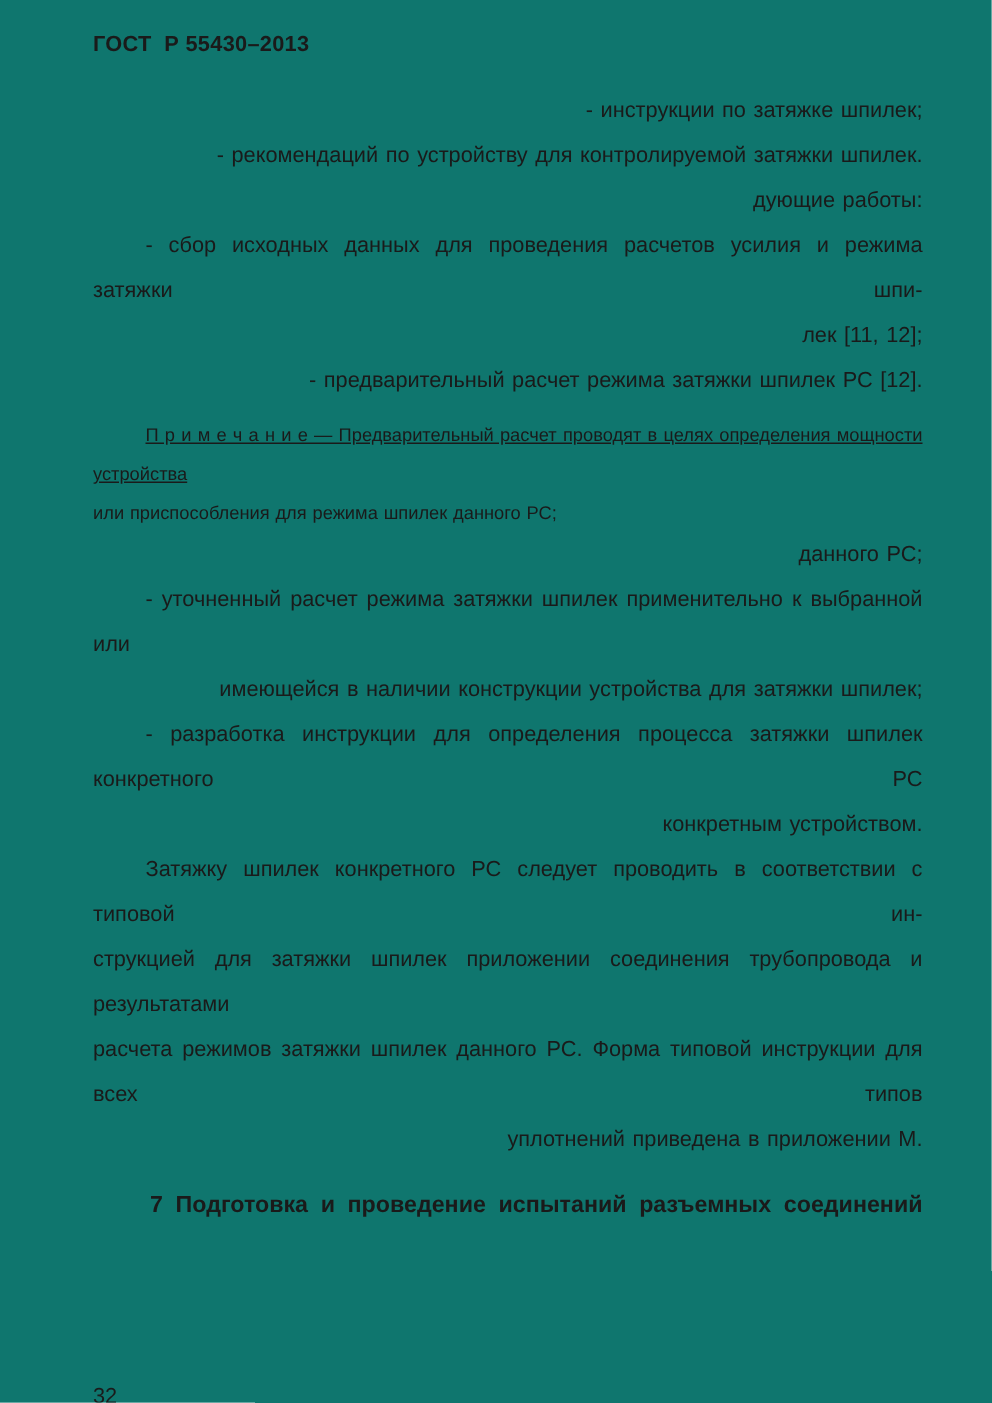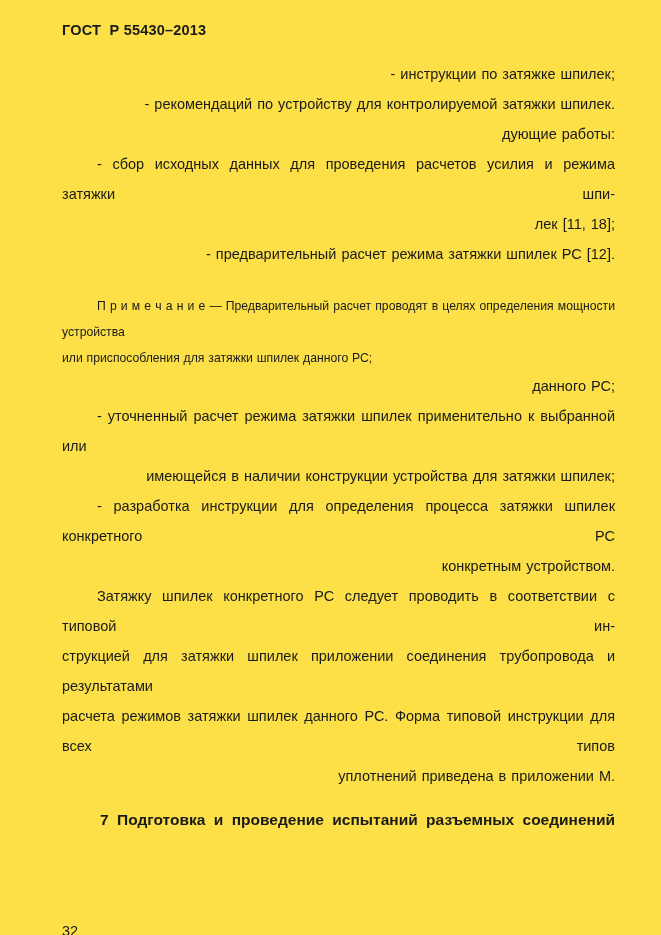--- a/index.html
+++ b/index.html
@@ -6,21 +6,21 @@
   body {
     width: 661px; height: 935px;
     background: #ffffff;
     font-family: "Liberation Sans", "DejaVu Sans", sans-serif;
     color: #1a1a1a;
     overflow: hidden;
   }
   .page {
     position: relative;
     width: 661px; height: 935px;
-    background: #fde047;
+    background: #0f766e;
   }
   .doc-header {
     position: absolute;
     top: 22px; left: 62px;
     font-size: 14.5px;
     font-weight: bold;
     white-space: pre;
     letter-spacing: 0.2px;
   }
   .doc-body {
@@ -43,21 +43,21 @@
     font-size: 12.2px;
     line-height: 26px;
     word-spacing: 0.5px;
   }
   .h2 {
     font-size: 15.5px;
     font-weight: bold;
     line-height: 40px;
     padding-left: 38px;
   }
-  .mt8  { margin-top: 24px; }
+  .mt8  { margin-top: 8px; text-decoration: underline; }
   .mt9  { margin-top: 9px; }
   .doc-footer {
     position: absolute;
     top: 886px; left: 62px;
     font-size: 14.5px;
     line-height: 18px;
     margin-top: 36px;
   }
 </style>
 </head>
@@ -69,26 +69,26 @@
 
   <div class="doc-body">
 
     <div class="ln ind">- инструкции по затяжке шпилек;</div>
 
     <div class="ln ind">- рекомендаций по устройству для контролируемой затяжки шпилек.</div>
 
     <div class="ln">дующие работы:</div>
 
     <div class="ln ind j">- сбор исходных данных для проведения расчетов усилия и режима затяжки шпи-</div>
-    <div class="ln">лек [11, 18];</div>
+    <div class="ln">лек [11, 12];</div>
 
     <div class="ln ind">- предварительный расчет режима затяжки шпилек РС [12].</div>
 
     <div class="note ind j mt8">П р и м е ч а н и е  —  Предварительный расчет проводят в целях определения мощности устройства</div>
-    <div class="note">или приспособления для затяжки шпилек данного РС;</div>
+    <div class="note">или приспособления для режима шпилек данного РС;</div>
 
     <div class="ln">данного РС;</div>
 
     <div class="ln ind j">- уточненный расчет режима затяжки шпилек применительно к выбранной или</div>
     <div class="ln">имеющейся в наличии конструкции устройства для затяжки шпилек;</div>
 
     <div class="ln ind j">- разработка инструкции для определения процесса затяжки шпилек конкретного РС</div>
     <div class="ln">конкретным устройством.</div>
 
     <div class="ln ind j">Затяжку шпилек конкретного РС следует проводить в соответствии с типовой ин-</div>

